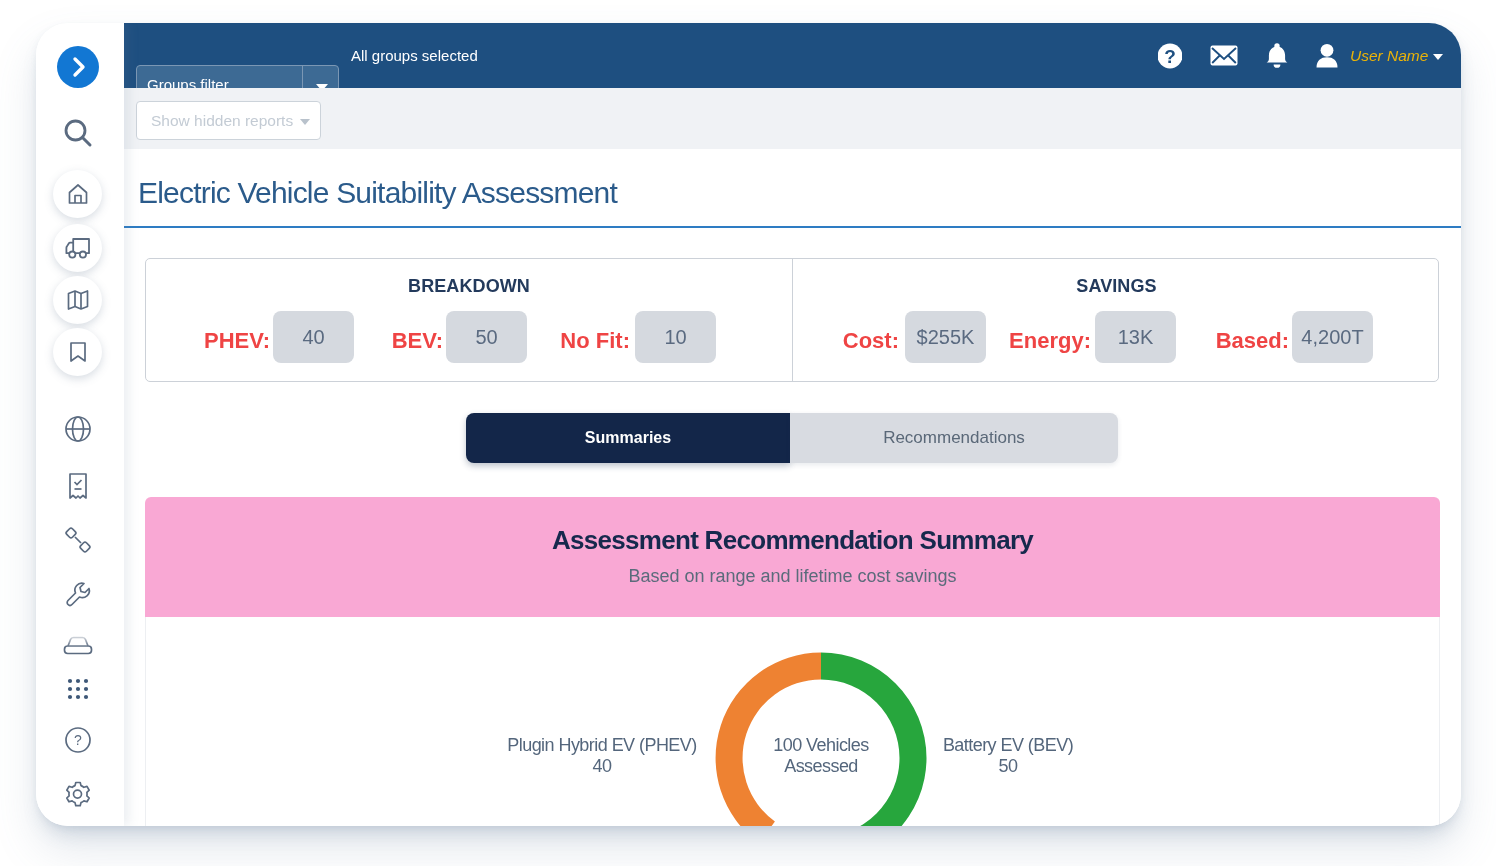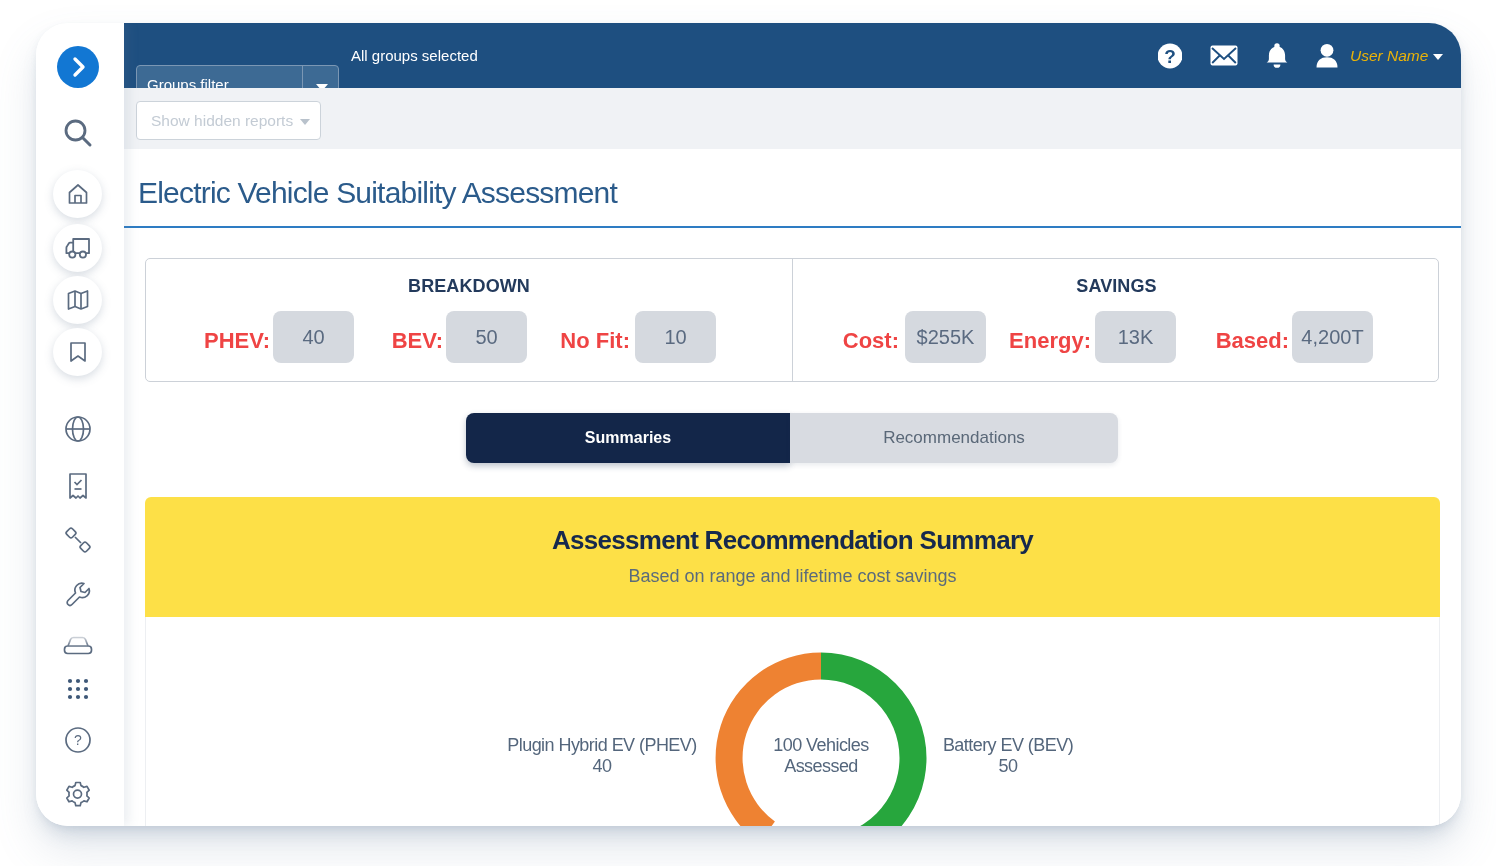--- a/index.html
+++ b/index.html
@@ -54,21 +54,21 @@
 #tabL { position:absolute; left:0; top:0; width:324px; height:50px; background:#132649;
   border-radius:8px 0 0 8px; color:#fff; font-size:16px; font-weight:bold;
   display:flex; align-items:center; justify-content:center;
   box-shadow:0 3px 6px rgba(40,60,90,0.3); }
 #tabR { box-shadow:0 2px 5px rgba(40,60,90,0.10); }
 #tabR { position:absolute; left:324px; top:0; width:328px; height:50px; background:#d8dbe1;
   border-radius:0 8px 8px 0; color:#5a6878; font-size:17px;
   display:flex; align-items:center; justify-content:center; }
 
 #banner { position:absolute; left:21px; top:348px; width:1295px; height:120px;
-  background:#fde047; border-radius:6px 6px 0 0; text-align:center; }
+  background:#f9a8d4; border-radius:6px 6px 0 0; text-align:center; }
 #banner h2 { margin-top:28px; font-size:26px; letter-spacing:-0.7px; color:#16294d; font-family:"Liberation Sans", sans-serif; }
 #banner p { margin-top:10px; font-size:18px; color:#5b6b7b; }
 
 #chartsec { position:absolute; left:21px; top:468px; width:1295px; height:209px;
   border-left:1px solid #edeff2; border-right:1px solid #edeff2; background:#fff; }
 .clabel { position:absolute; font-size:18px; line-height:21px; letter-spacing:-0.55px; color:#54667c; font-weight:500;
   text-align:center; }
 </style>
 </head>
 <body>

